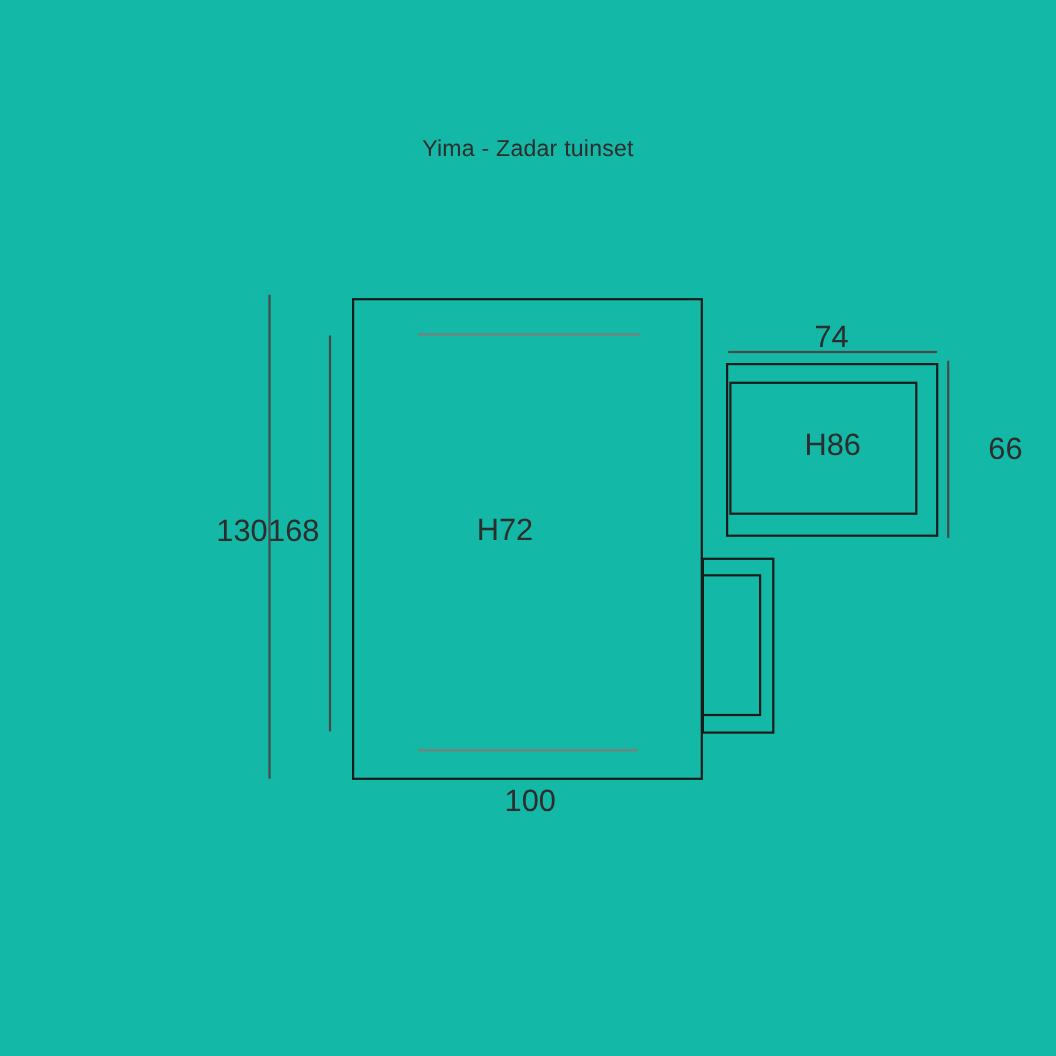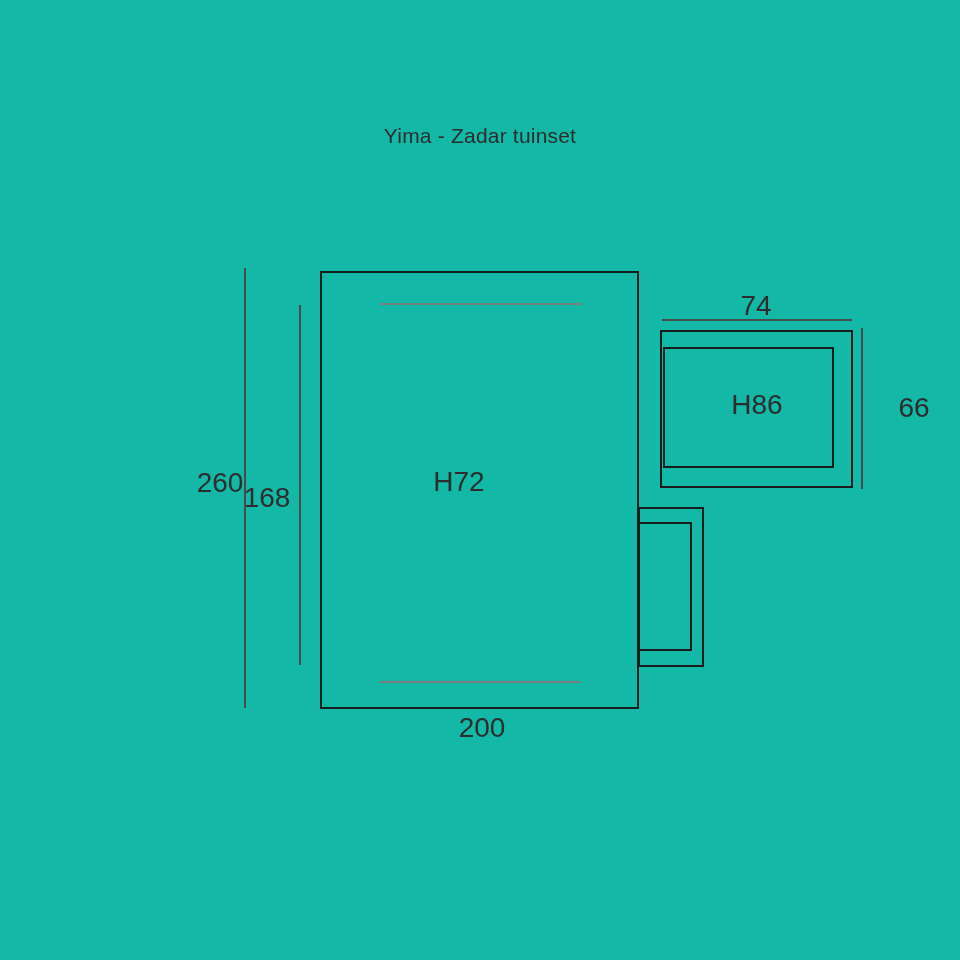--- a/index.html
+++ b/index.html
@@ -70,46 +70,46 @@
   
   .dim-label {
     position: absolute;
     transform: translate(-50%, -50%);
     font-size: 28px;
     line-height: 1;
     white-space: nowrap;
     color: #2d2d2d;
   }
   .label-180 { left: 220px; top: 483px; }
-  .label-168 { left: 267px; top: 498px; }
+  .label-168 { left: 267px; top: 483px; }
   .label-h72 { left: 459px; top: 482px; }
   .label-100 { left: 482px; top: 728px; }
   .label-74  { left: 756px; top: 306px; }
   .label-h86 { left: 757px; top: 405px; }
   .label-66  { left: 877px; top: 408px; margin-left: 37px; }
 </style>
 </head>
 <body>
 
 <div class="canvas">
 
   <div class="title">Yima - Zadar tuinset</div>
 
   <div class="outline table-rect"></div>
   <div class="detail-line table-slat-top"></div>
   <div class="detail-line table-slat-bottom"></div>
   <div class="dim-label label-h72">H72</div>
 
   <div class="dim-v dim-180"></div>
-  <div class="dim-label label-180">260</div>
+  <div class="dim-label label-180">130</div>
 
   <div class="dim-v dim-168"></div>
   <div class="dim-label label-168">168</div>
 
-  <div class="dim-label label-100">200</div>
+  <div class="dim-label label-100">100</div>
 
   <div class="outline chair1-outer"></div>
   <div class="outline chair1-inner"></div>
   <div class="dim-label label-h86">H86</div>
 
   <div class="dim-h dim-74"></div>
   <div class="dim-label label-74">74</div>
 
   <div class="dim-v dim-66"></div>
   <div class="dim-label label-66">66</div>

